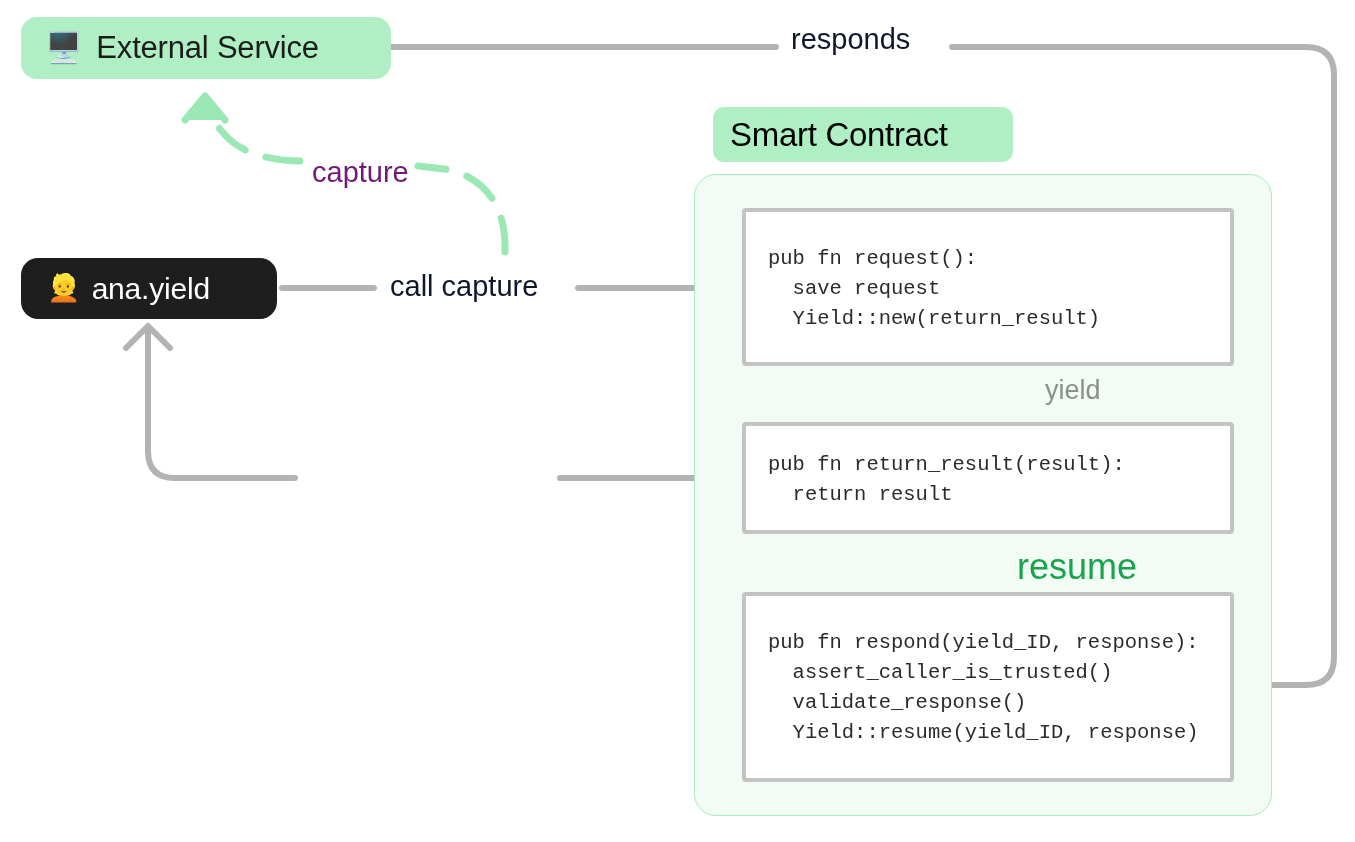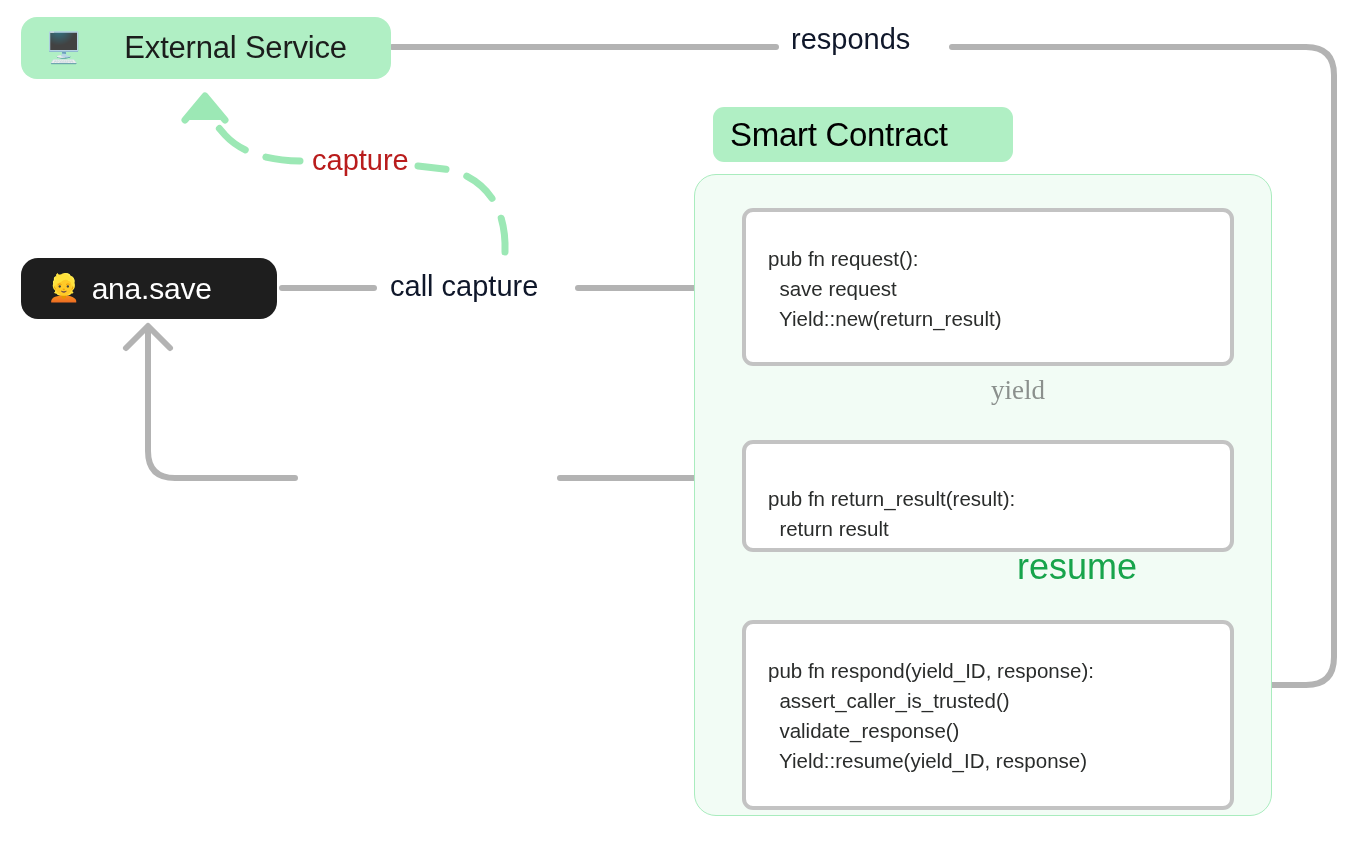--- a/index.html
+++ b/index.html
@@ -41,21 +41,21 @@
   }
 
   #external-service{
     left:21px; top:17px;
     width:370px; height:62px;
     background:#b0efc4;
     border-radius:16px;
     padding:0 24px;
     color:#1b1d1c;
   }
-  #external-service .ptext{font-size:31px;margin-left:28px;}
+  #external-service .ptext{font-size:31px;}
 
   #user-account{
     left:21px; top:258px;
     width:256px; height:61px;
     background:#1e1e1e;
     border-radius:17px;
     padding:0 26px;
     color:#ffffff;
   }
   #user-account .emoji{font-size:27px;margin-right:11px;}
@@ -83,44 +83,44 @@
     border:1.5px solid #a9ecbe;
     border-radius:22px;
   }
 
   
   .code-box{
     position:absolute;
     box-sizing:border-box;
     background:#ffffff;
     border:4px solid #c3c3c3;
-    border-radius:11px;
+    border-radius:4px;
     padding:18px 22px;
-    font-family:Liberation Sans, sans-serif;
+    font-family:Liberation Mono, monospace;
     font-size:20.5px;
     line-height:30px;
     color:#2a2c2b;
     white-space:pre;
   }
   #code-request   { left:742px; top:208px;  width:492px; height:158px; padding-top:32px;}
-  #code-return    { left:742px; top:422px;  width:492px; height:112px; padding-top:40px;margin-top:18px;}
-  #code-respond   { left:742px; top:592px;  width:492px; height:190px; padding-top:32px;margin-top:28px;}
+  #code-return    { left:742px; top:422px;  width:492px; height:112px; padding-top:24px;}
+  #code-respond   { left:742px; top:592px;  width:492px; height:190px; padding-top:32px;}
 
   
   .elabel{
     position:absolute;
     white-space:nowrap;
     color:#0f172a;
     font-size:29px;
   }
   #label-responds      { left:791px; top:23px;  }
-  #label-capture       { left:312px; top:144px; color:#b91c1c;}
+  #label-capture       { left:312px; top:156px; color:#701a75;}
   #label-call-request  { left:390px; top:270px; }
   #label-return-response{ left:307px; top:461px;}
-  #label-yield         { left:991px; top:375px; color:#8b908d; font-size:27px;font-family:Liberation Serif, serif;}
+  #label-yield         { left:1045px; top:375px; color:#8b908d; font-size:27px;}
   #label-resume        { left:1017px; top:546px; color:#18a44c; font-size:36px;}
 </style>
 </head>
 <body>
 
 <div id="canvas">
 
   <svg class="layer" viewBox="0 0 1355 842" xmlns="http://www.w3.org/2000/svg">
     <defs>
       <marker id="arrow-gray" viewBox="0 0 12 12" refX="9" refY="6" markerWidth="7" markerHeight="7" orient="auto-start-reverse">
@@ -179,21 +179,21 @@
   validate_response()
   Yield::resume(yield_ID, response)</div>
 
   <div class="pill" id="external-service">
     <span class="emoji">🖥️</span>
     <span class="ptext">External Service</span>
   </div>
 
   <div class="pill" id="user-account">
     <span class="emoji">👱</span>
-    <span class="ptext">ana.save</span>
+    <span class="ptext">ana.yield</span>
   </div>
 
   <div class="pill" id="smart-contract-badge">
     <span class="ptext">Smart Contract</span>
   </div>
 
   <div class="elabel" id="label-responds">responds</div>
 
   <div class="elabel" id="label-capture">capture</div>
 

